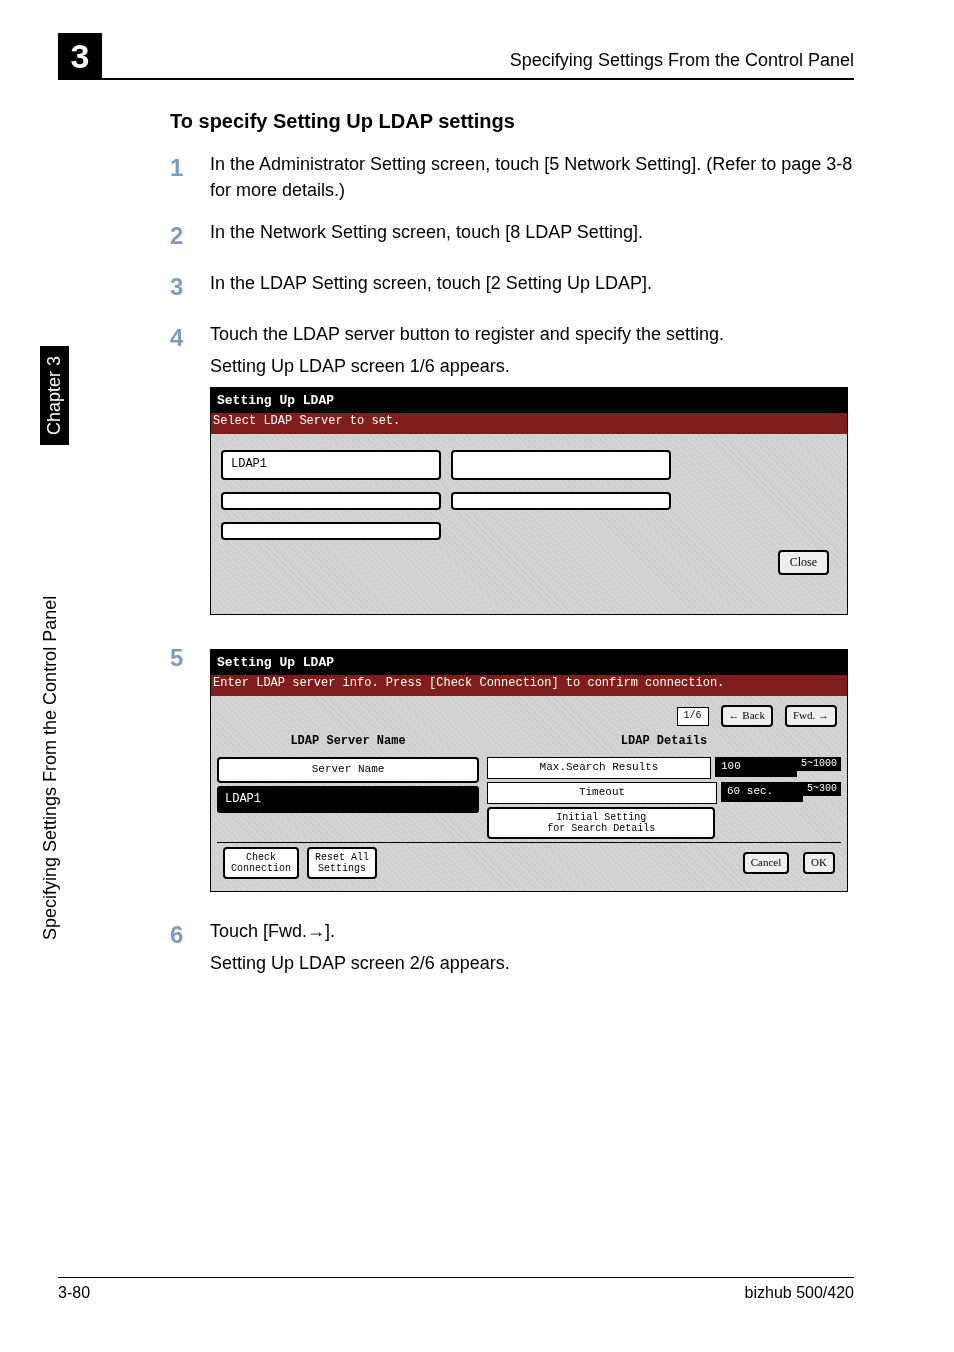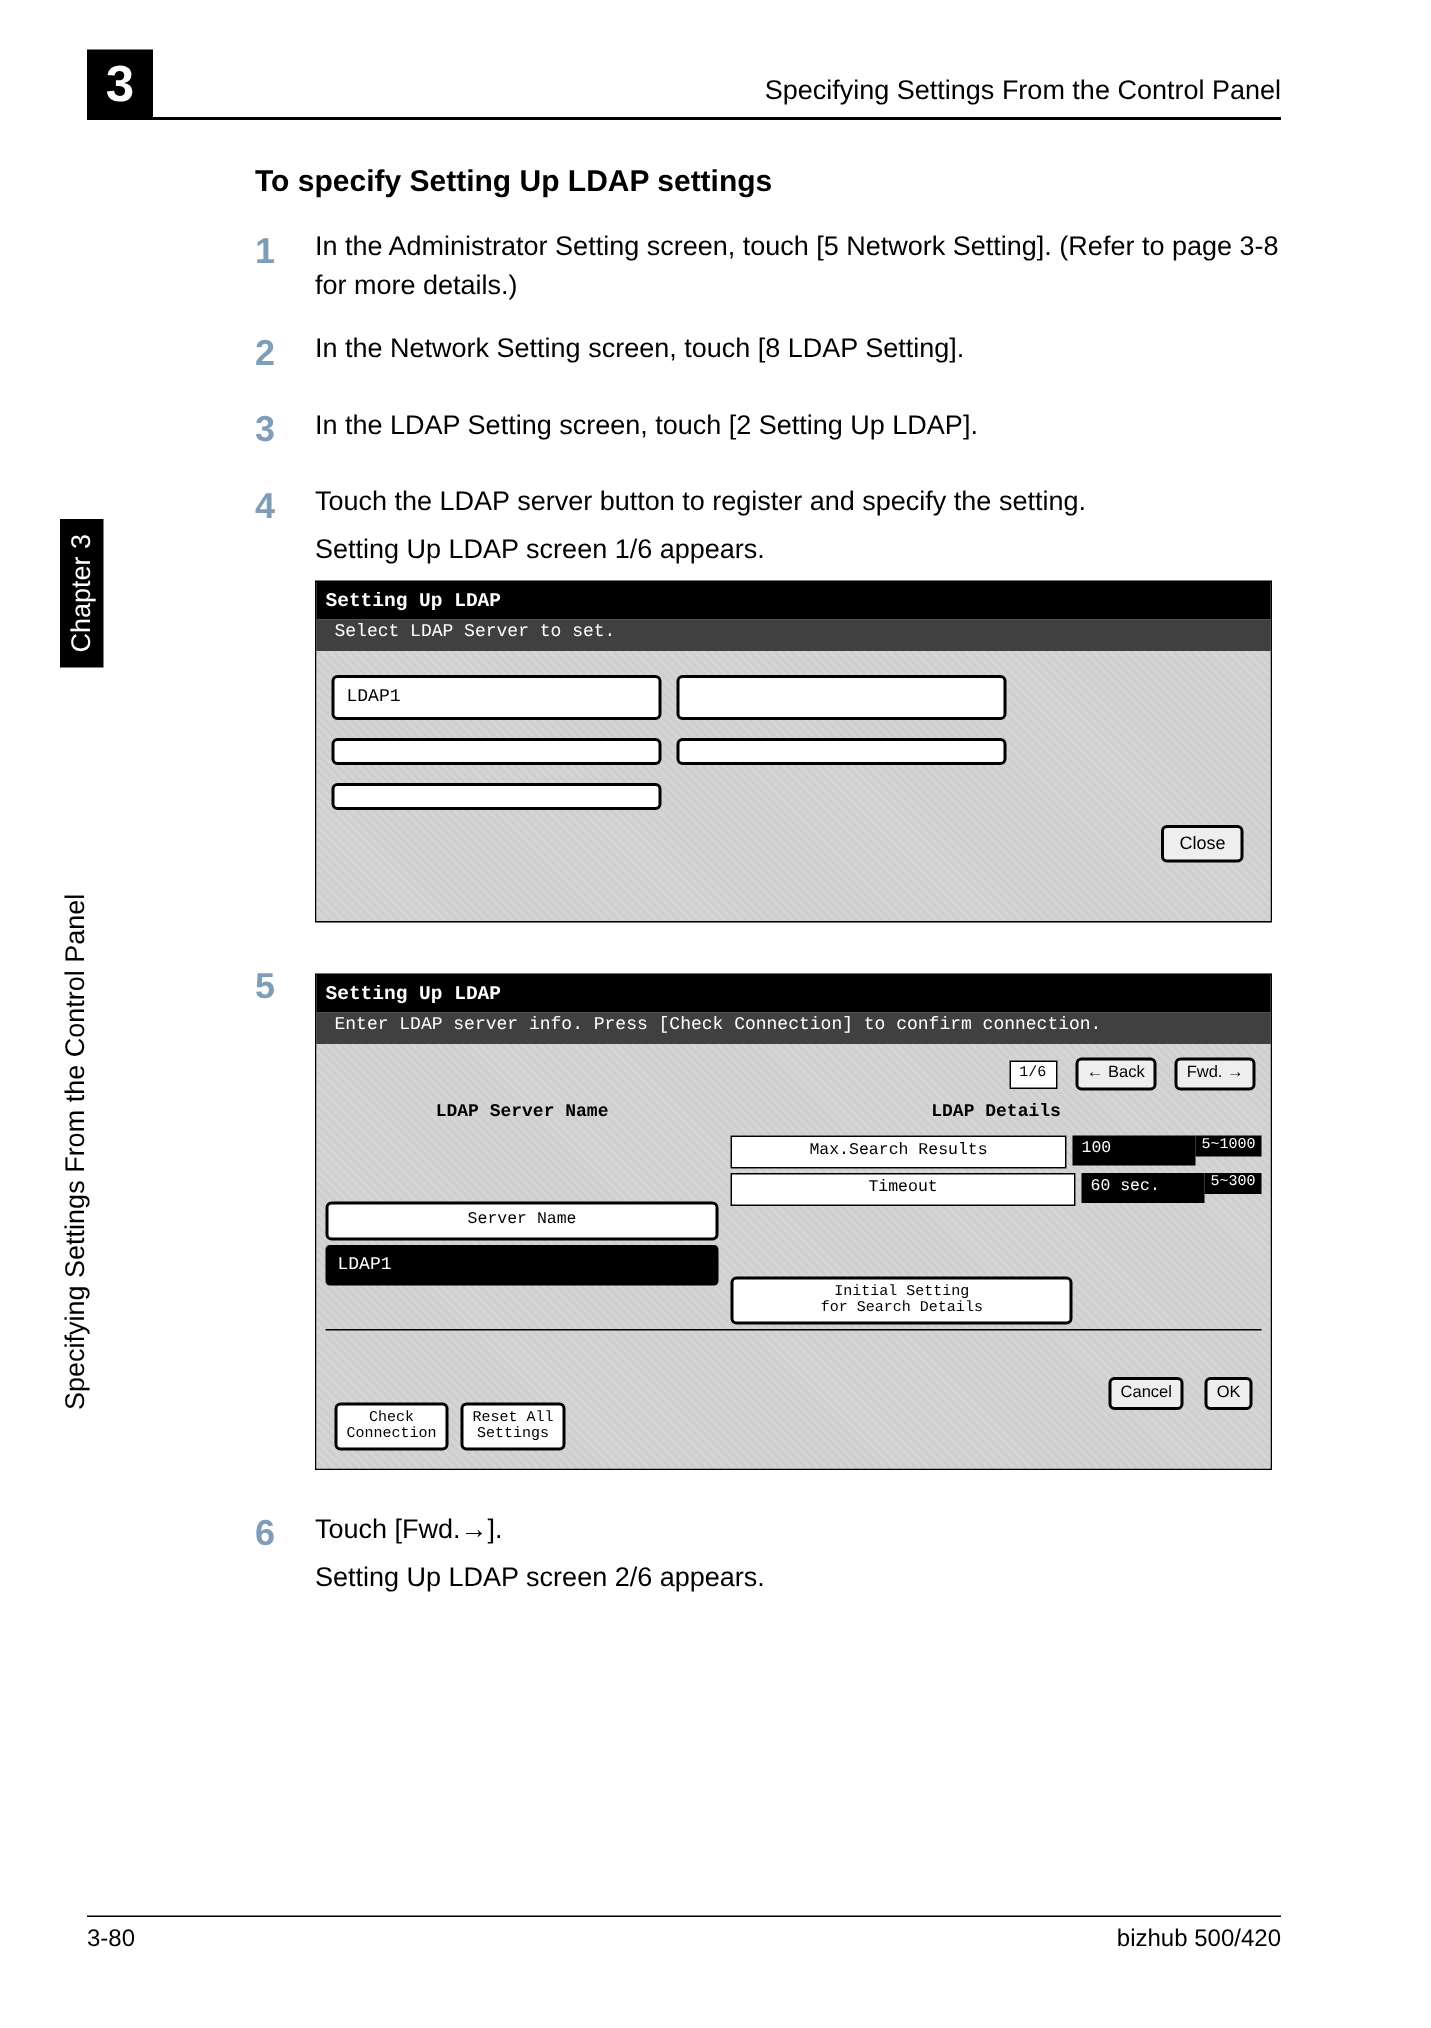--- a/index.html
+++ b/index.html
@@ -116,23 +116,23 @@
     font-family: "Courier New", monospace;
     font-size: 13px;
   }
   .lcd .titlebar {
     background: #000;
     color: #fff;
     padding: 4px 6px 2px 6px;
     font-weight: bold;
   }
   .lcd .subtitle {
-    background: #404040;
+    background: #7f1d1d;
     color: #fff;
-    padding: 0 6px 4px 12px;
+    padding: 0 6px 4px 2px;
     font-size: 12px;
     font-family: Liberation Mono, monospace;
   }
   .lcd .body {
     position: relative;
     padding: 10px;
     min-height: 160px;
     background: repeating-linear-gradient(45deg, #d5d5d5 0 2px, #cfcfcf 2px 4px);
   }
   .cell {
@@ -155,21 +155,21 @@
     padding: 4px 8px 8px 0;
   }
   .btn {
     display: inline-block;
     border: 2px solid #000;
     border-radius: 4px;
     background: #eee;
     padding: 2px 10px;
     font-size: 12px;
     margin-left: 6px;
-    font-family: Liberation Sans, sans-serif;
+    font-family: Liberation Serif, serif;
     text-align: right;
   }
   .btn.sm { padding: 1px 6px; font-size: 11px; }
   .lcd2-body {
     padding: 6px;
     background: repeating-linear-gradient(45deg, #d5d5d5 0 2px, #cfcfcf 2px 4px);
   }
   .toprow {
     display:flex;
     justify-content:flex-end;
@@ -248,21 +248,20 @@
     padding-top: 6px;
   }
   .server-box {
     border:2px solid #000;
     background:#fff;
     border-radius:4px;
     padding:3px 6px;
     font-size:11px;
     font-family:"Courier New",monospace;
     text-align:center;
-    margin-top:44px;
   }
   .black-box {
     background:#000;
     color:#fff;
     border:2px solid #000;
     border-radius:3px;
     padding:3px 6px;
     font-size:12px;
     font-family:"Courier New",monospace;
     text-align:center;

